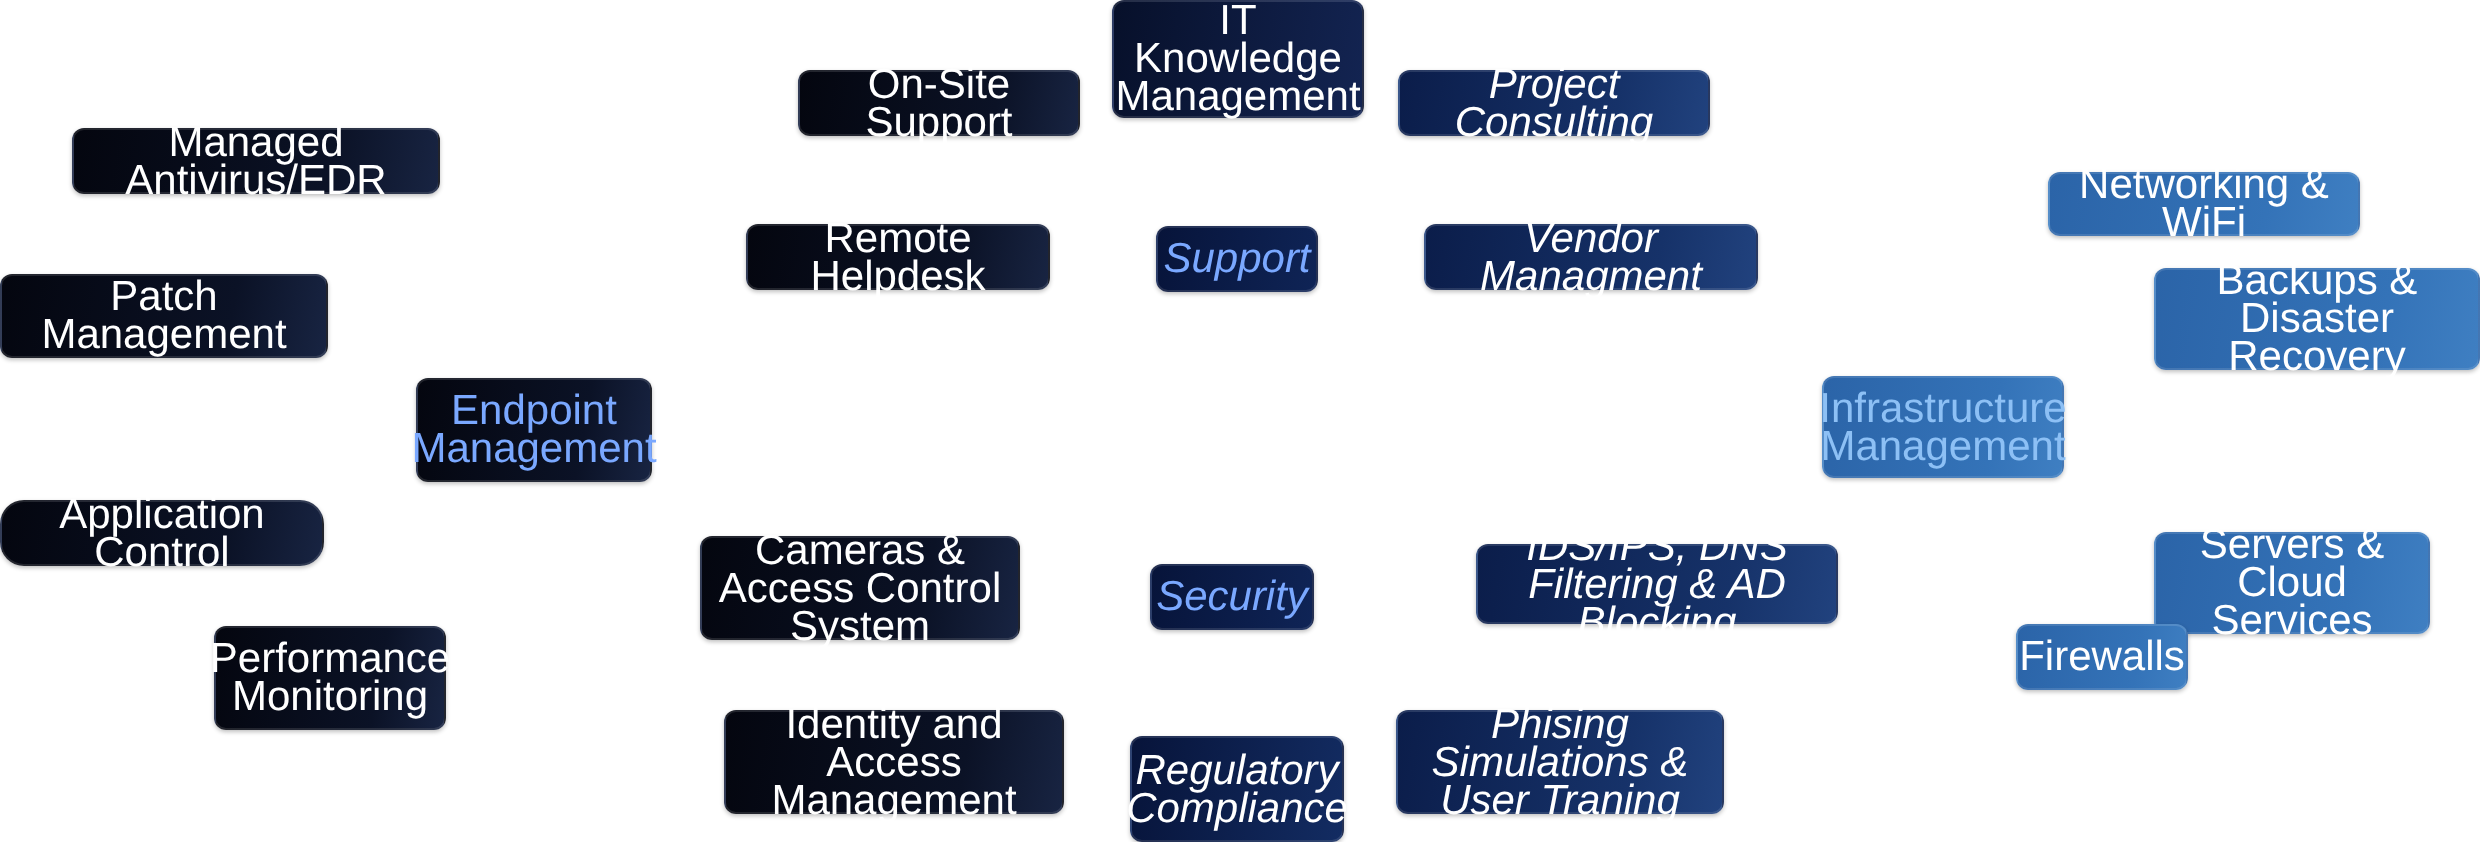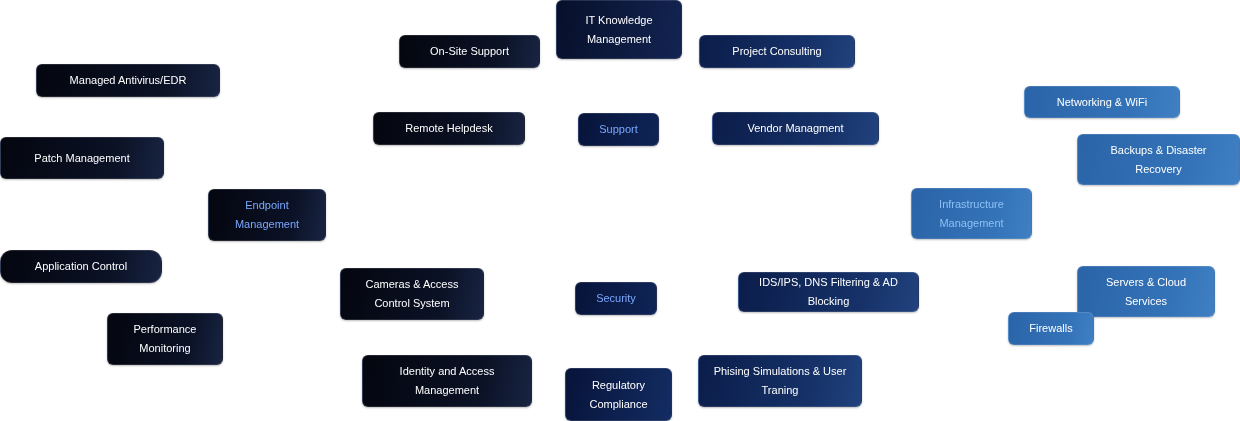--- a/index.html
+++ b/index.html
@@ -1,21 +1,21 @@
 <!DOCTYPE html>
 <html><head>
 <meta charset="utf-8">
 <style>
   html,body{margin:0;padding:0;background:#ffffff;}
   body{width:1240px;height:421px;position:relative;overflow:hidden;font-family:"Liberation Sans",sans-serif;}
-  .node{position:absolute;box-sizing:border-box;border-radius:6px;color:#ffffff;font-size:11px;line-height:19px;
+  .node{position:absolute;box-sizing:border-box;border-radius:6px;color:#ffffff;font-size:21px;line-height:19px;
         display:flex;align-items:center;justify-content:center;text-align:center;padding:0 8px;
         box-shadow:0 1px 2px rgba(0,0,0,0.25);border:1px solid rgba(255,255,255,0.12);}
   .dark{background:linear-gradient(100deg,#04060f 0%,#0b1226 70%,#182442 100%);}
-  .navy{background:linear-gradient(100deg,#0b1d4a 0%,#163269 70%,#21427e 100%);}
+  .navy{background:linear-gradient(100deg,#0b1d4a 0%,#163269 70%,#21427e 100%);font-style:italic;}
   .blue{background:linear-gradient(100deg,#2b64a8 0%,#3473b8 70%,#3f7fc2 100%);}
   .hub{color:#7aa8ff;}
   .hub.blue{color:#8dc0f5;}
 </style>
 </head>
 <body>
 
 <div class="node dark" style="left:36px;top:64px;width:184px;height:33px;">
     <span>Managed Antivirus/EDR</span>
   </div>
@@ -44,21 +44,21 @@
 <div class="node dark" style="left:373px;top:112px;width:152px;height:33px;">
     <span>Remote Helpdesk</span>
   </div>
 <div class="node navy hub" style="left:578px;top:113px;width:81px;height:33px;background:linear-gradient(100deg,#07143a,#0f2456);">
     <span>Support</span>
   </div>
 <div class="node navy" style="left:712px;top:112px;width:167px;height:33px;">
     <span>Vendor Managment</span>
   </div>
 
-<div class="node dark" style="left:340px;top:268px;width:144px;height:52px;">
+<div class="node dark" style="left:350px;top:268px;width:160px;height:52px;">
     <span>Cameras &amp; Access Control System</span>
   </div>
 <div class="node navy hub" style="left:575px;top:282px;width:82px;height:33px;background:linear-gradient(100deg,#07143a,#0f2456);">
     <span>Security</span>
   </div>
 <div class="node navy" style="left:738px;top:272px;width:181px;height:40px;">
     <span>IDS/IPS, DNS Filtering &amp; AD Blocking</span>
   </div>
 <div class="node dark" style="left:362px;top:355px;width:170px;height:52px;">
     <span>Identity and Access Management</span>

